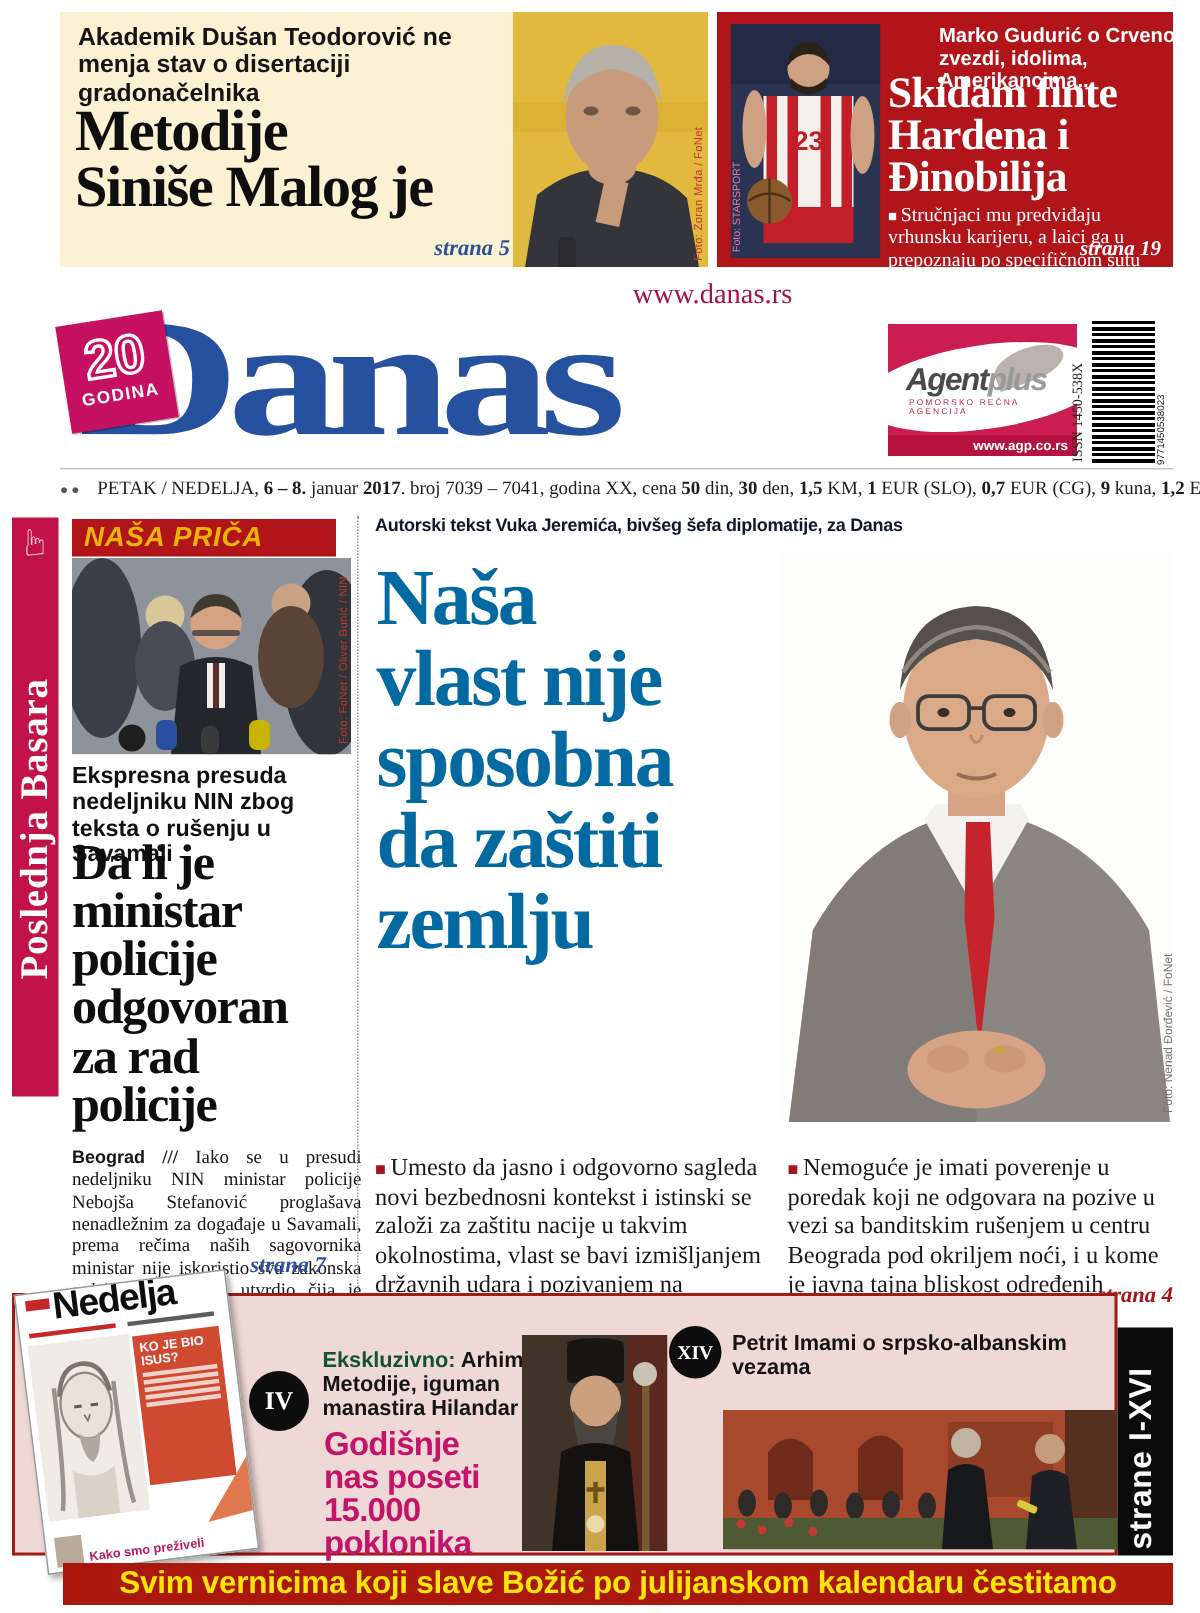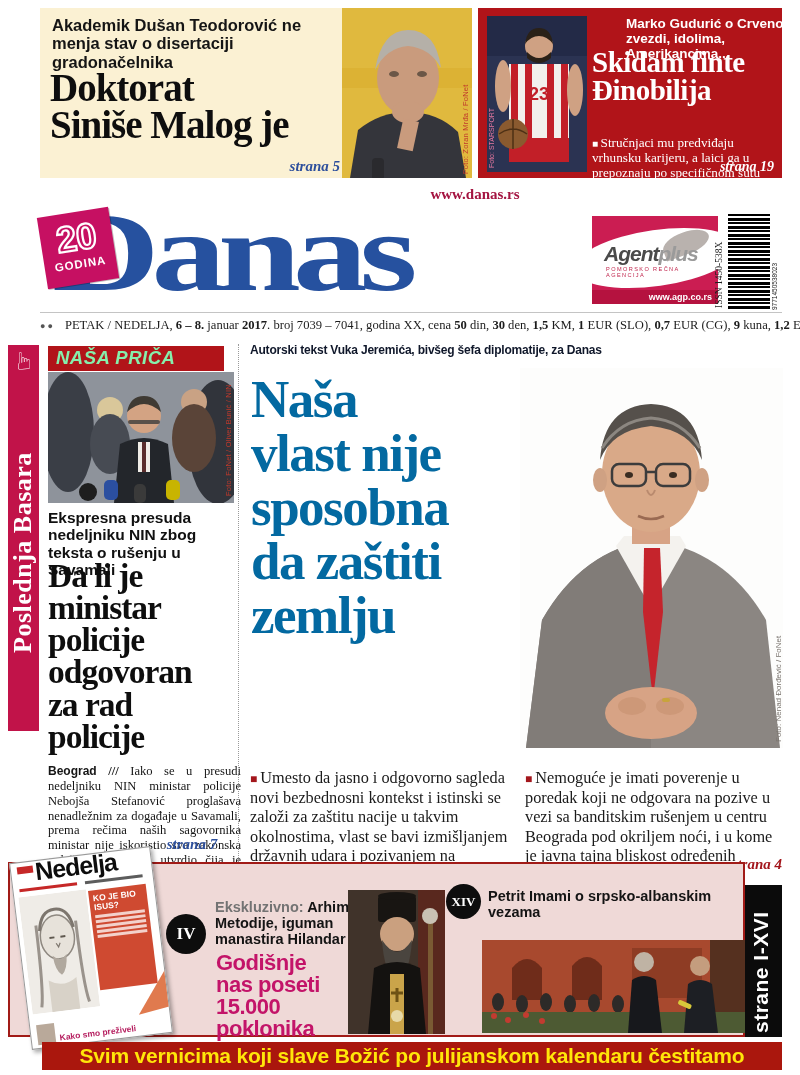--- a/index.html
+++ b/index.html
@@ -21,21 +21,21 @@
   .box-tr{left:478px;top:8px;width:304px;height:170px;background:#b11419;color:#fff;}
   .tr-photo{position:absolute;left:9px;top:8px;width:100px;height:156px;overflow:hidden;}
   .tr-cred{position:absolute;left:1px;bottom:4px;font-size:7px;color:#e678a0;}
   .tr-kicker{position:absolute;left:116px;top:8px;width:184px;font-weight:bold;font-size:13.5px;line-height:1.12;margin-left:32px;}
   .tr-headline{position:absolute;left:114px;top:40px;width:190px;font-weight:bold;font-size:29px;line-height:.97;letter-spacing:-.5px;}
   .tr-sum{position:absolute;left:114px;top:128px;width:186px;font-size:13.2px;line-height:1.12;}
   .tr-sum::before{content:"■ ";font-size:10px;}
   .tr-pageref{position:absolute;right:8px;bottom:3px;font-weight:bold;font-style:italic;font-size:14px;}
 
   
-  .mh-url{left:250px;top:186px;width:450px;text-align:center;font-weight:bold;font-size:15px;color:#a41441;}
+  .mh-url{left:250px;top:186px;width:450px;text-align:center;font-weight:normal;font-size:19px;color:#a41441;}
   .mh-logo{left:52px;top:196px;font-weight:bold;font-size:112px;line-height:1;color:#26519f;
            letter-spacing:-6px;transform:scaleX(1.33);transform-origin:left top;}
   .mh-badge{left:42px;top:212px;width:72px;height:72px;background:#c61062;transform:rotate(-9deg);
             text-align:center;color:#fff;box-shadow:1px 1px 0 rgba(0,0,0,.25);}
   .mh-badge .n{display:block;font-weight:bold;font-size:36px;line-height:1.1;margin-top:6px;}
   @supports (-webkit-text-stroke: 2px #fff){
     .mh-badge .n{color:transparent;-webkit-text-stroke:2.2px #fff;}
   }
   .mh-badge .g{display:block;font-weight:bold;font-size:11.5px;letter-spacing:1px;}
   .ad{left:592px;top:216px;width:126px;height:88px;background:#cb1d52;overflow:hidden;}
@@ -57,21 +57,21 @@
   .dl-marker{color:#555;font-size:9px;letter-spacing:2px;margin-right:10px;}
   .dateline .b{font-weight:bold;}
 
   
   .strip{left:8px;top:345px;width:31px;height:386px;background:#c11349;text-align:center;}
   .strip-label{position:absolute;left:0;right:0;top:34px;bottom:4px;color:#fff;font-weight:bold;
                font-family:"Liberation Serif",serif;font-size:26px;letter-spacing:.5px;}
   .strip-finger{position:absolute;left:1px;top:2px;width:30px;color:#fff;font-size:24px;transform:rotate(-90deg);}
 
   
-  .np-band{left:48px;top:346px;width:176px;height:25px;background:#b11419;color:#86efac;
+  .np-band{left:48px;top:346px;width:176px;height:25px;background:#b11419;color:#eab308;
            font-weight:bold;font-style:italic;font-size:18.5px;padding:1px 0 0 8px;box-sizing:border-box;letter-spacing:.5px;}
   .np-photo{left:48px;top:372px;width:186px;height:131px;overflow:hidden;}
   .np-kicker{left:48px;top:509px;width:192px;font-weight:bold;font-size:15.5px;line-height:1.12;color:#101010;}
   .np-headline{left:48px;top:560px;width:195px;font-weight:bold;font-size:33.5px;line-height:.96;
                letter-spacing:-1px;color:#0e0e0e;}
   .np-body{left:48px;top:764px;width:193px;font-family:"Liberation Serif",serif;font-size:12.6px;
            line-height:1.18;text-align:justify;color:#151515;}
   .np-body .loc{font-family:"Liberation Sans",sans-serif;font-weight:bold;font-size:12px;}
   .np-body .sep{font-weight:bold;}
   .np-pageref{left:150px;top:836px;width:84px;text-align:center;font-weight:bold;font-style:italic;
@@ -104,21 +104,21 @@
   .cover-red .ln{display:block;height:2.5px;background:rgba(255,255,255,.75);margin-top:2.5px;}
   .cover-fold{position:absolute;right:-12px;bottom:24px;width:0;height:0;
               border-left:46px solid transparent;border-bottom:46px solid #e07a4e;transform:rotate(-8deg);}
   .cover-snip{position:absolute;left:28px;bottom:4px;width:100px;font-weight:bold;font-size:8.5px;color:#b51d5e;line-height:1;}
   .cover-thumb{position:absolute;left:6px;bottom:3px;width:18px;height:20px;background:#b9a99a;}
   .badge{position:absolute;background:#0d0d0d;border-radius:50%;color:#fff;font-weight:bold;
          font-family:"Liberation Serif",serif;text-align:center;}
   .badge-iv{left:156px;top:50px;width:40px;height:40px;font-size:17px;line-height:40px;}
   .badge-xiv{left:436px;top:20px;width:35px;height:35px;font-size:13px;line-height:35px;}
   .b1-kicker{position:absolute;left:205px;top:36px;width:178px;font-weight:bold;font-size:14.5px;line-height:1.1;color:#141414;}
-  .b1-kicker .hl{color:#737373;}
+  .b1-kicker .hl{color:#14532d;}
   .b1-headline{position:absolute;left:206px;top:88px;width:170px;font-weight:bold;font-size:22px;line-height:1.0;
                letter-spacing:-.5px;color:#c31469;}
   .monk{position:absolute;left:338px;top:26px;width:97px;height:144px;overflow:hidden;}
   .b2-kicker{position:absolute;left:478px;top:24px;width:260px;font-weight:bold;font-size:14.5px;color:#141414;}
   .b2-headline{position:absolute;left:472px;top:42px;width:270px;font-weight:bold;font-size:26.5px;
                letter-spacing:-.5px;color:#c31469;}
   .street{position:absolute;left:472px;top:76px;width:263px;height:93px;overflow:hidden;}
   .black-strip{left:745px;top:885px;width:37px;height:152px;background:#0b0b0b;}
   .black-strip .vtext{position:absolute;left:4px;top:4px;height:144px;color:#fff;font-weight:bold;font-size:21px;letter-spacing:.5px;}
 
@@ -127,21 +127,21 @@
        font-weight:bold;font-size:21px;line-height:28px;letter-spacing:-.2px;}
 </style>
 </head>
 <body>
 
 <div class="page">
 
   <section class="abs box-tl">
     <div class="tl-kicker">Akademik Dušan Teodorović ne menja stav o disertaciji gradonačelnika</div>
     <div class="tl-headline serif">
-      <div>Doktorat</div>
+      <div>Metodije</div>
       <div>Siniše Malog je</div>
     </div>
     <div class="tl-pageref serif">strana 5</div>
     <div class="tl-photo">
       <svg width="130" height="170" viewBox="0 0 130 170">
         <rect width="130" height="170" fill="#e0b93e"></rect>
         <rect x="0" y="60" width="130" height="20" fill="#d8ae2e" opacity=".6"></rect>
         <path d="M8,170 L16,122 Q38,104 65,104 Q96,104 116,124 L124,170 Z" fill="#34353b"></path>
         <ellipse cx="66" cy="70" rx="31" ry="38" fill="#c99b7d"></ellipse>
         <path d="M33,62 Q40,22 66,22 Q94,22 99,60 Q88,40 66,38 Q44,40 33,62 Z" fill="#b5b0a8"></path>
@@ -173,20 +173,21 @@
         <ellipse cx="16" cy="70" rx="8" ry="26" fill="#cfa183"></ellipse>
         <ellipse cx="88" cy="74" rx="8" ry="26" fill="#cfa183"></ellipse>
         <circle cx="26" cy="118" r="15" fill="#8a5a2f"></circle>
         <path d="M12,118 Q26,108 40,118 M26,103 Q26,118 26,133" stroke="#4d3015" stroke-width="1.5" fill="none"></path>
       </svg>
       <span class="tr-cred vtext" style="height:90px;position:absolute;">Foto: STARSPORT</span>
     </div>
     <div class="tr-kicker">Marko Gudurić o Crvenoj zvezdi, idolima, Amerikancima...</div>
     <div class="tr-headline serif">
       <div>Skidam finte</div>
+      <div>Hardena i</div>
       <div>Đinobilija</div>
     </div>
     <div class="tr-sum serif">Stručnjaci mu predviđaju vrhunsku karijeru, a laici ga u prepoznaju po specifičnom šutu</div>
     <div class="tr-pageref serif">strana 19</div>
   </section>
 
   <div class="abs mh-url serif">www.danas.rs</div>
   <div class="abs mh-logo serif">Danas</div>
   <div class="abs mh-badge">
     <span class="n">20</span>

